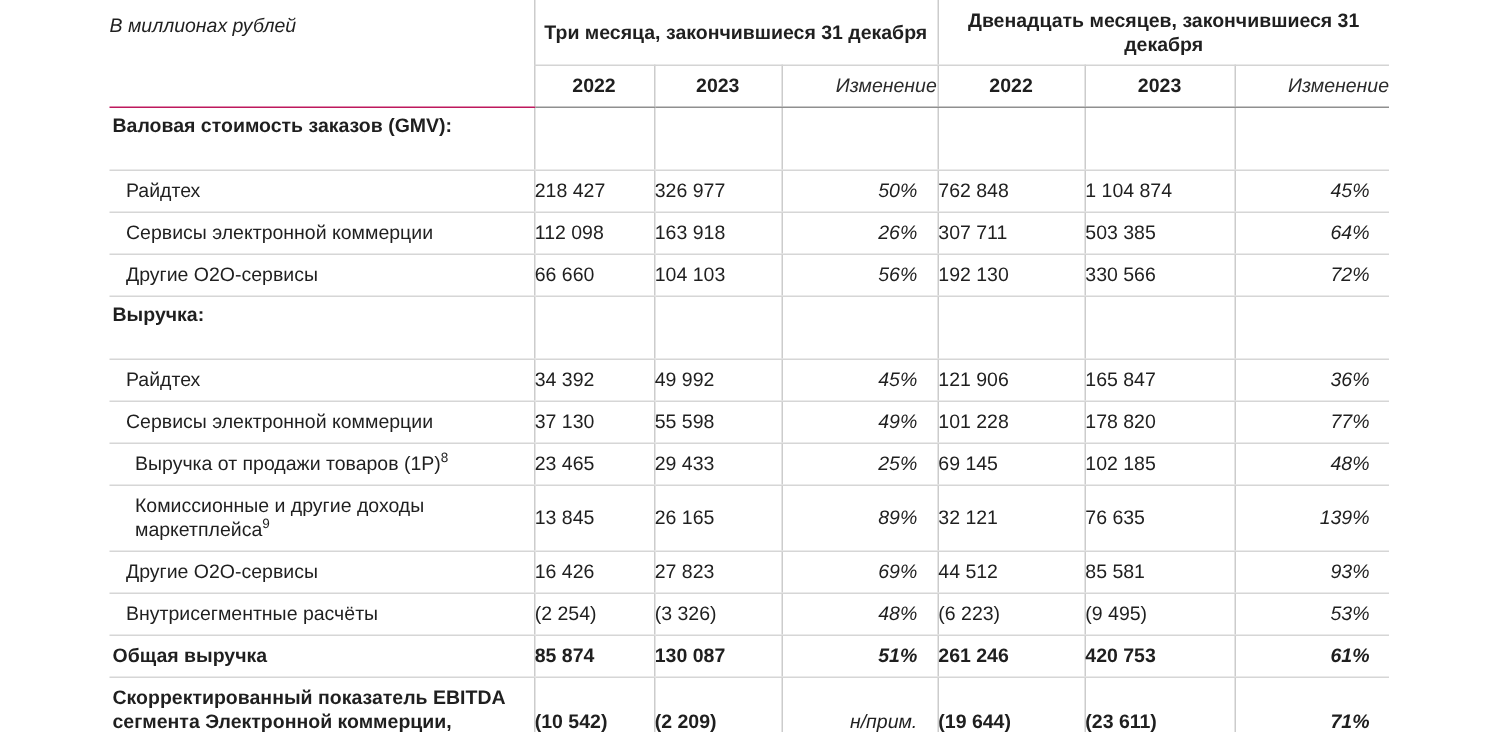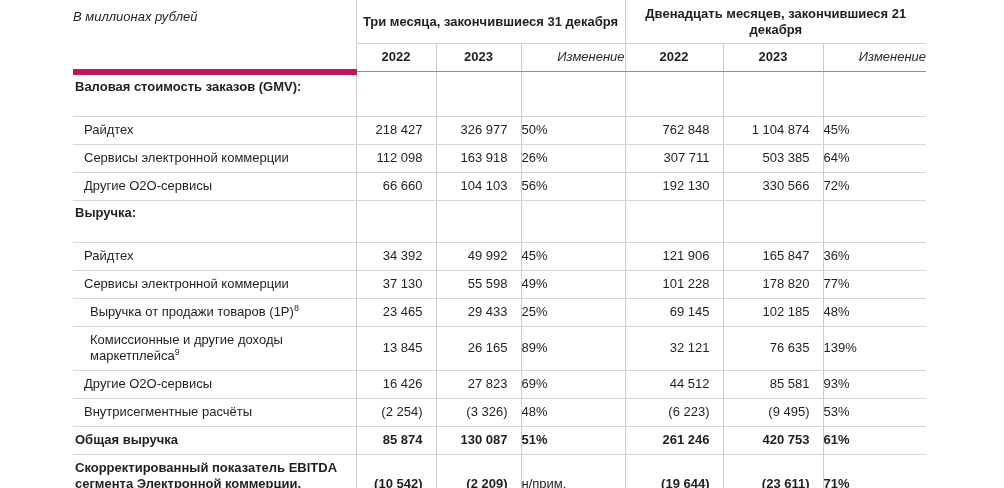--- a/index.html
+++ b/index.html
@@ -13,38 +13,38 @@
     font-size: 13px;
     line-height: 16px;
   }
   td { vertical-align: middle; padding: 5px 0 6px 0; }
 
   
   td.unit {
     font-style: italic;
     vertical-align: top;
     padding-top: 9px;
-    border-bottom: 6px solid #be185d;
+    border-bottom: 1px solid #be185d;
   }
   td.grp {
     font-weight: bold;
     text-align: center;
     padding: 6px 4px 5px 4px;
     border-left: 1px solid #cccccc;
     border-bottom: 1px solid #d4d4d4;
   }
   tr.hdr2 td { border-bottom: 1px solid #8f8f8f; padding: 5px 0 6px 0; }
   td.yr  { font-weight: bold; text-align: center; margin-top: 20px; }
   td.chg-h { font-style: italic; text-align: right; color: #2b2b2b; }
 
   
   tbody td { border-bottom: 1px solid #d6d6d6; }
   td.v { border-left: 1px solid #cccccc; }
-  td.num { text-align: right; padding-right: 13px; white-space: nowrap; }
-  td.chg { text-align: left; padding-right: 13px; white-space: nowrap; }
+  td.num { padding-right: 13px; white-space: nowrap; }
+  td.chg { text-align: right; padding-right: 13px; font-style: italic; white-space: nowrap; }
 
   td.lbl { padding-left: 2px; padding-right: 6px; }
   td.ind1 { padding-left: 11px; }
   td.ind2 { padding-left: 17px; }
 
   tr.section td { font-weight: bold; }
   tr.section td.lbl { padding-top: 4px; padding-bottom: 21px; }
   tr.total td { font-weight: bold; }
   tr.total td.chg.plain { font-weight: normal; }
 
@@ -60,21 +60,21 @@
       <col style="width:85px">
     <col style="width:104px">
       <col style="width:98px">
       <col style="width:100px">
       <col style="width:103px">
   </colgroup>
   <thead>
     <tr>
       <td class="unit" rowspan="2">В миллионах рублей</td>
       <td class="grp" colspan="3">Три месяца, закончившиеся 31 декабря</td>
-      <td class="grp" colspan="3">Двенадцать месяцев, закончившиеся 21 декабря</td>
+      <td class="grp" colspan="3">Двенадцать месяцев, закончившиеся 31 декабря</td>
     </tr>
     <tr class="hdr2">
       <td class="yr v">2022</td>
       <td class="yr v">2023</td>
       <td class="chg-h v">Изменение</td>
       <td class="yr v">2022</td>
       <td class="yr v">2023</td>
       <td class="chg-h v">Изменение</td>
     </tr>
   </thead>

